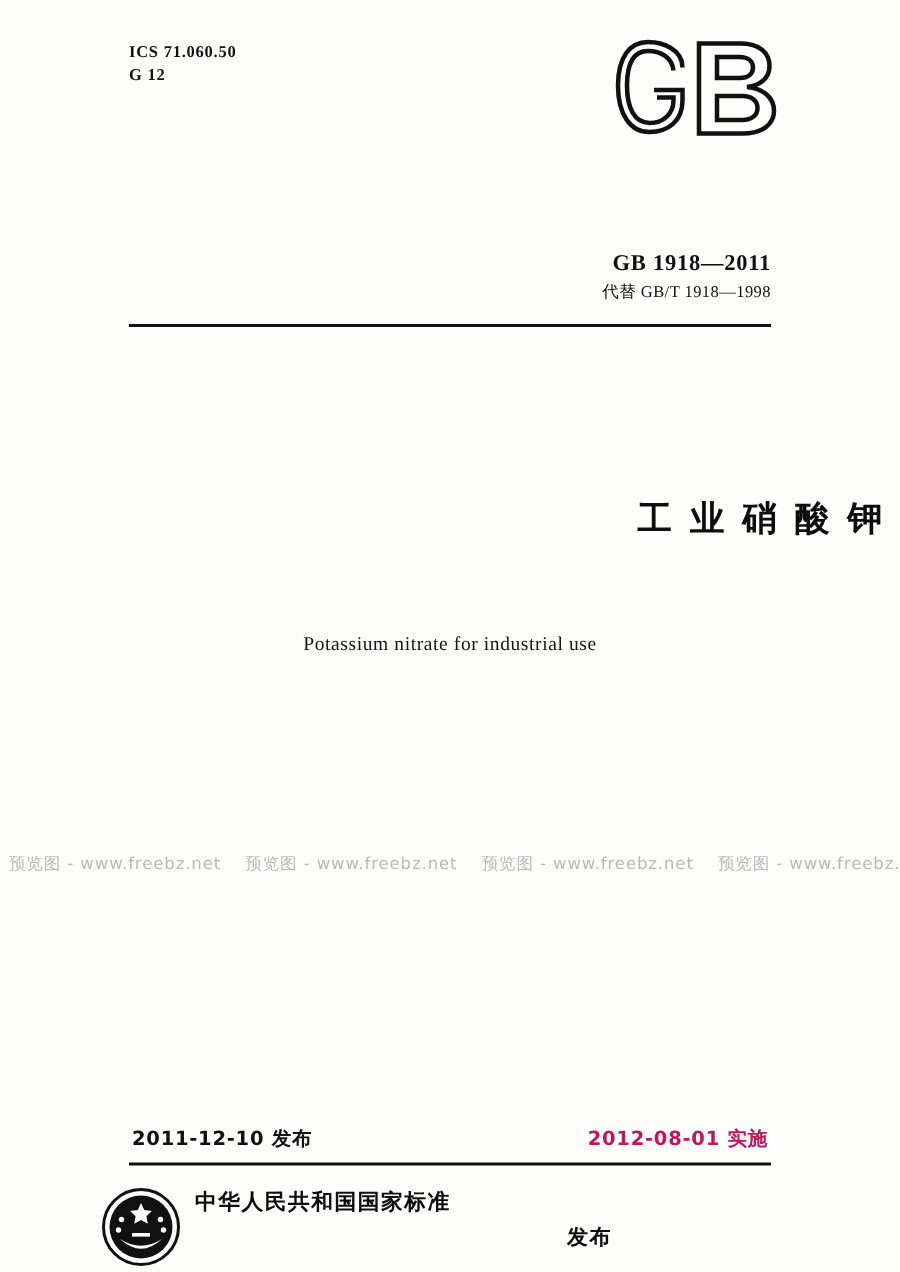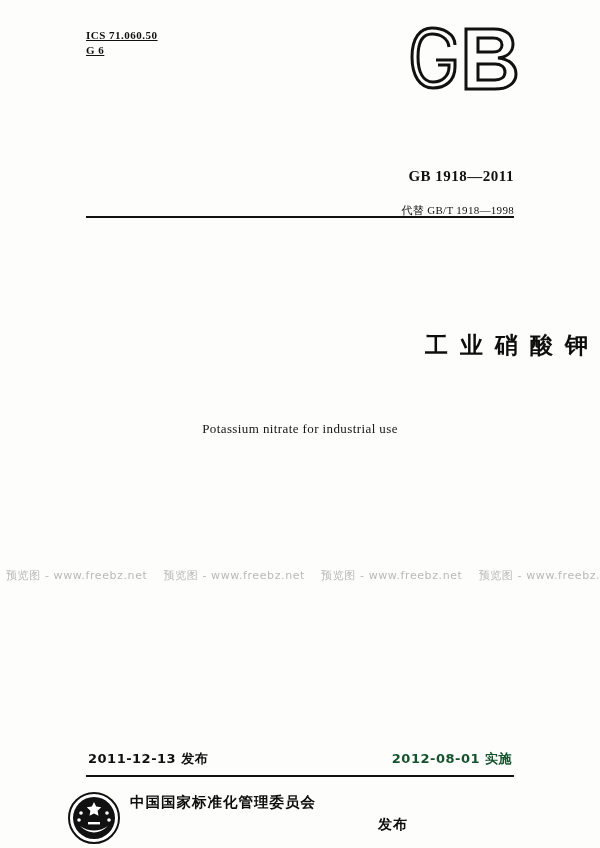--- a/index.html
+++ b/index.html
@@ -26,21 +26,20 @@
   .ics-block {
     position: absolute;
     left: 86px;
     top: 28px;
     font-family: "Liberation Serif", serif;
     font-size: 11px;
     font-weight: bold;
     line-height: 15px;
     letter-spacing: 0.5px;
     color: #111;
-    text-decoration: underline;
   }
 
   
   .gb-logo {
     position: absolute;
     right: 72px;
     top: 24px;
     width: 120px;
     height: 70px;
   }
@@ -67,21 +66,21 @@
     text-align: right;
   }
   .std-number .num {
     font-family: "Liberation Serif", serif;
     font-size: 15px;
     font-weight: bold;
     letter-spacing: 0.5px;
     color: #111;
   }
   .std-number .replaces {
-    margin-top: 18px;
+    margin-top: 2px;
     font-family: "Liberation Serif", serif;
     font-size: 11px;
     color: #111;
     letter-spacing: 0.3px;
   }
 
   
   .rule-top {
     position: absolute;
     left: 86px;
@@ -153,21 +152,21 @@
     color: #111;
     letter-spacing: 0.5px;
   }
   .date-impl {
     position: absolute;
     right: 88px;
     top: 750px;
     font-family: "DejaVu Sans", sans-serif;
     font-size: 13px;
     font-weight: bold;
-    color: #14532d;
+    color: #be185d;
     letter-spacing: 0.5px;
   }
 
   
   .footer {
     position: absolute;
     left: 0;
     right: 0;
     top: 790px;
     height: 58px;
@@ -205,21 +204,21 @@
     color: #0d0d0d;
   }
 </style>
 </head>
 <body>
 
 <div class="page">
 
   <div class="ics-block">
     <div>ICS 71.060.50</div>
-    <div>G 6</div>
+    <div>G 12</div>
   </div>
 
   <div class="gb-logo">
     <svg viewBox="0 0 120 70" width="120" height="70" aria-hidden="true">
       <g fill="none" stroke="#111" stroke-width="3">
 
         <path d="M47 21 C47 9, 34 4, 24 4 C12 4, 4 14, 4 33 C4 52, 12 64, 25 64 C37 64, 47 57, 47 43 L47 36 L28 36" stroke-width="3"></path>
         <path d="M41 23 C40 14, 32 10, 24 10 C14 10, 10 19, 10 33 C10 48, 15 58, 25 58 C34 58, 41 52, 41 43 L41 41 L30 41" stroke-width="3"></path>
 
         <path d="M58 5 L86 5 C98 5, 105 11, 105 20 C105 28, 99 33, 90 34 C101 35, 108 41, 108 50 C108 59, 100 65, 87 65 L58 65 Z" stroke-width="3"></path>
@@ -240,21 +239,21 @@
   <div class="subject-cn">工业硝酸钾</div>
   <div class="subject-en">Potassium nitrate for industrial use</div>
 
   <div class="watermark">
     <span>预览图 - www.freebz.net</span>
     <span>预览图 - www.freebz.net</span>
     <span>预览图 - www.freebz.net</span>
     <span>预览图 - www.freebz.net</span>
   </div>
 
-  <div class="date-issue">2011-12-13 发布</div>
+  <div class="date-issue">2011-12-10 发布</div>
   <div class="date-impl">2012-08-01 实施</div>
 
   <div class="rule-bottom"></div>
 
   <div class="footer">
     <div class="emblem">
       <svg viewBox="0 0 52 52" width="52" height="52" aria-hidden="true">
         <circle cx="26" cy="26" r="25" fill="#ffffff" stroke="#111" stroke-width="2"></circle>
         <circle cx="26" cy="26" r="21" fill="#111"></circle>
         <g fill="#ffffff">
@@ -262,18 +261,18 @@
           <circle cx="13" cy="21" r="1.8"></circle>
           <circle cx="11" cy="28" r="1.8"></circle>
           <circle cx="39" cy="21" r="1.8"></circle>
           <circle cx="41" cy="28" r="1.8"></circle>
           <path d="M12 34 q14 9 28 0 q-14 13 -28 0z"></path>
           <rect x="20" y="30" width="12" height="2.4"></rect>
         </g>
       </svg>
     </div>
     <div class="issuer">
-      <div class="issuer-line">中国国家标准化管理委员会</div>
+      <div class="issuer-line">中华人民共和国国家标准</div>
     </div>
     <div class="issuer-publish">发布</div>
   </div>
 
 </div>
 
 </body></html>

